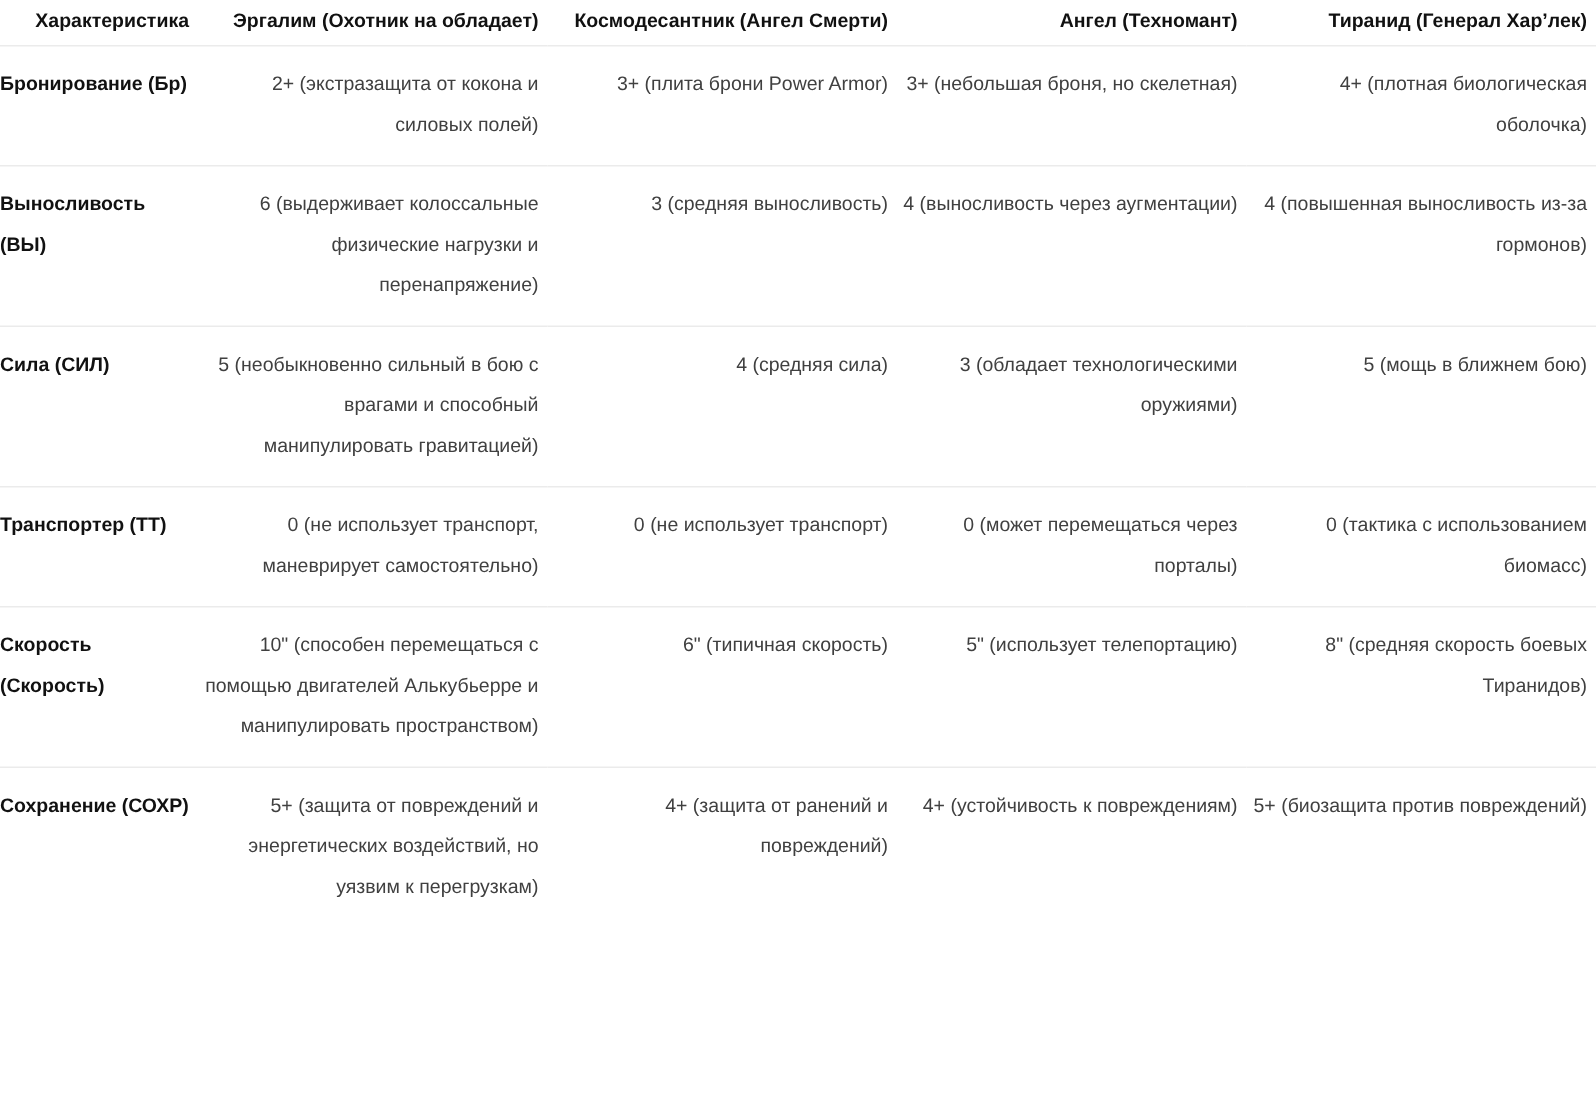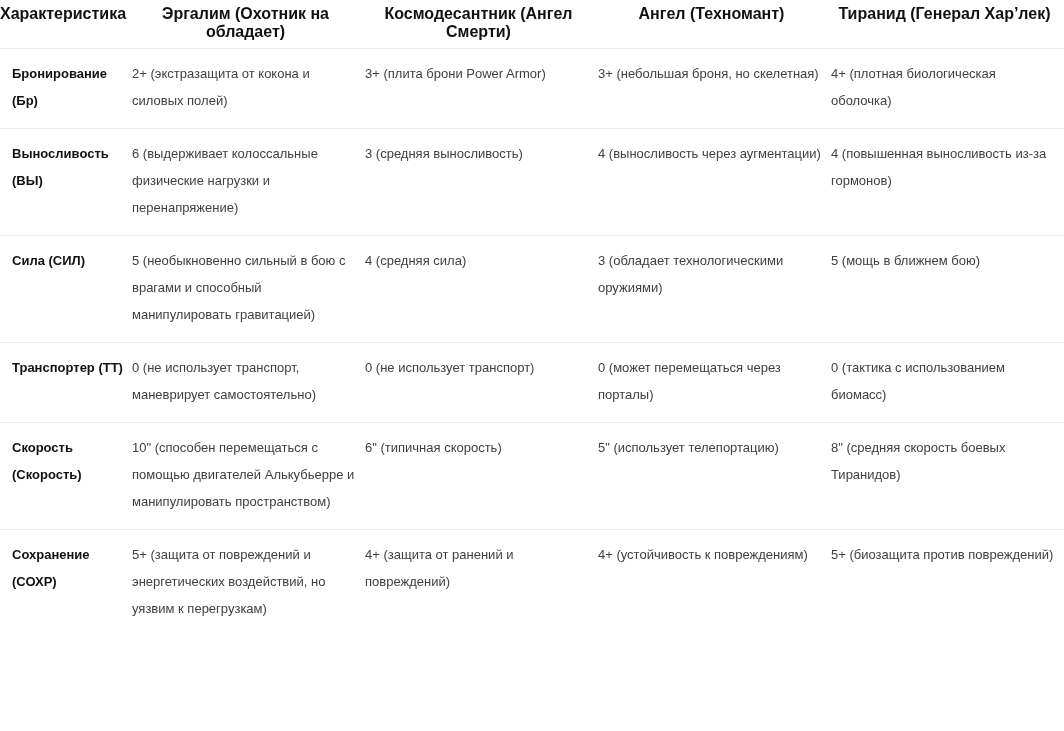--- a/index.html
+++ b/index.html
@@ -13,46 +13,47 @@
     box-sizing: border-box;
   }
   table.stats {
     width: 1064px;
     border-collapse: collapse;
     table-layout: fixed;
   }
   table.stats col.c-label { width: 132px; }
   table.stats col.c-val   { width: 233px; }
   thead th {
-    text-align: center;
+    text-align: right;
     vertical-align: top;
-    font-size: 16px;
+    font-size: 13px;
     font-weight: bold;
     color: #111111;
     padding: 5px 6px 7px 0;
     line-height: 18px;
   }
   tbody tr {
     border-top: 1px solid #ebebeb;
   }
   tbody th {
     text-align: left;
     vertical-align: top;
     font-size: 13px;
     font-weight: bold;
     color: #111111;
-    padding: 11px 6px 14px 12px;
+    padding: 11px 6px 14px 0;
     line-height: 27px;
   }
   tbody td {
     vertical-align: top;
     font-size: 13px;
     color: #404040;
     padding: 11px 6px 14px 0;
     line-height: 27px;
+    text-align: right;
   }
 </style>
 </head>
 <body>
 
 <div class="page">
   <table class="stats">
     <colgroup>
       <col class="c-label">
       <col class="c-val">

